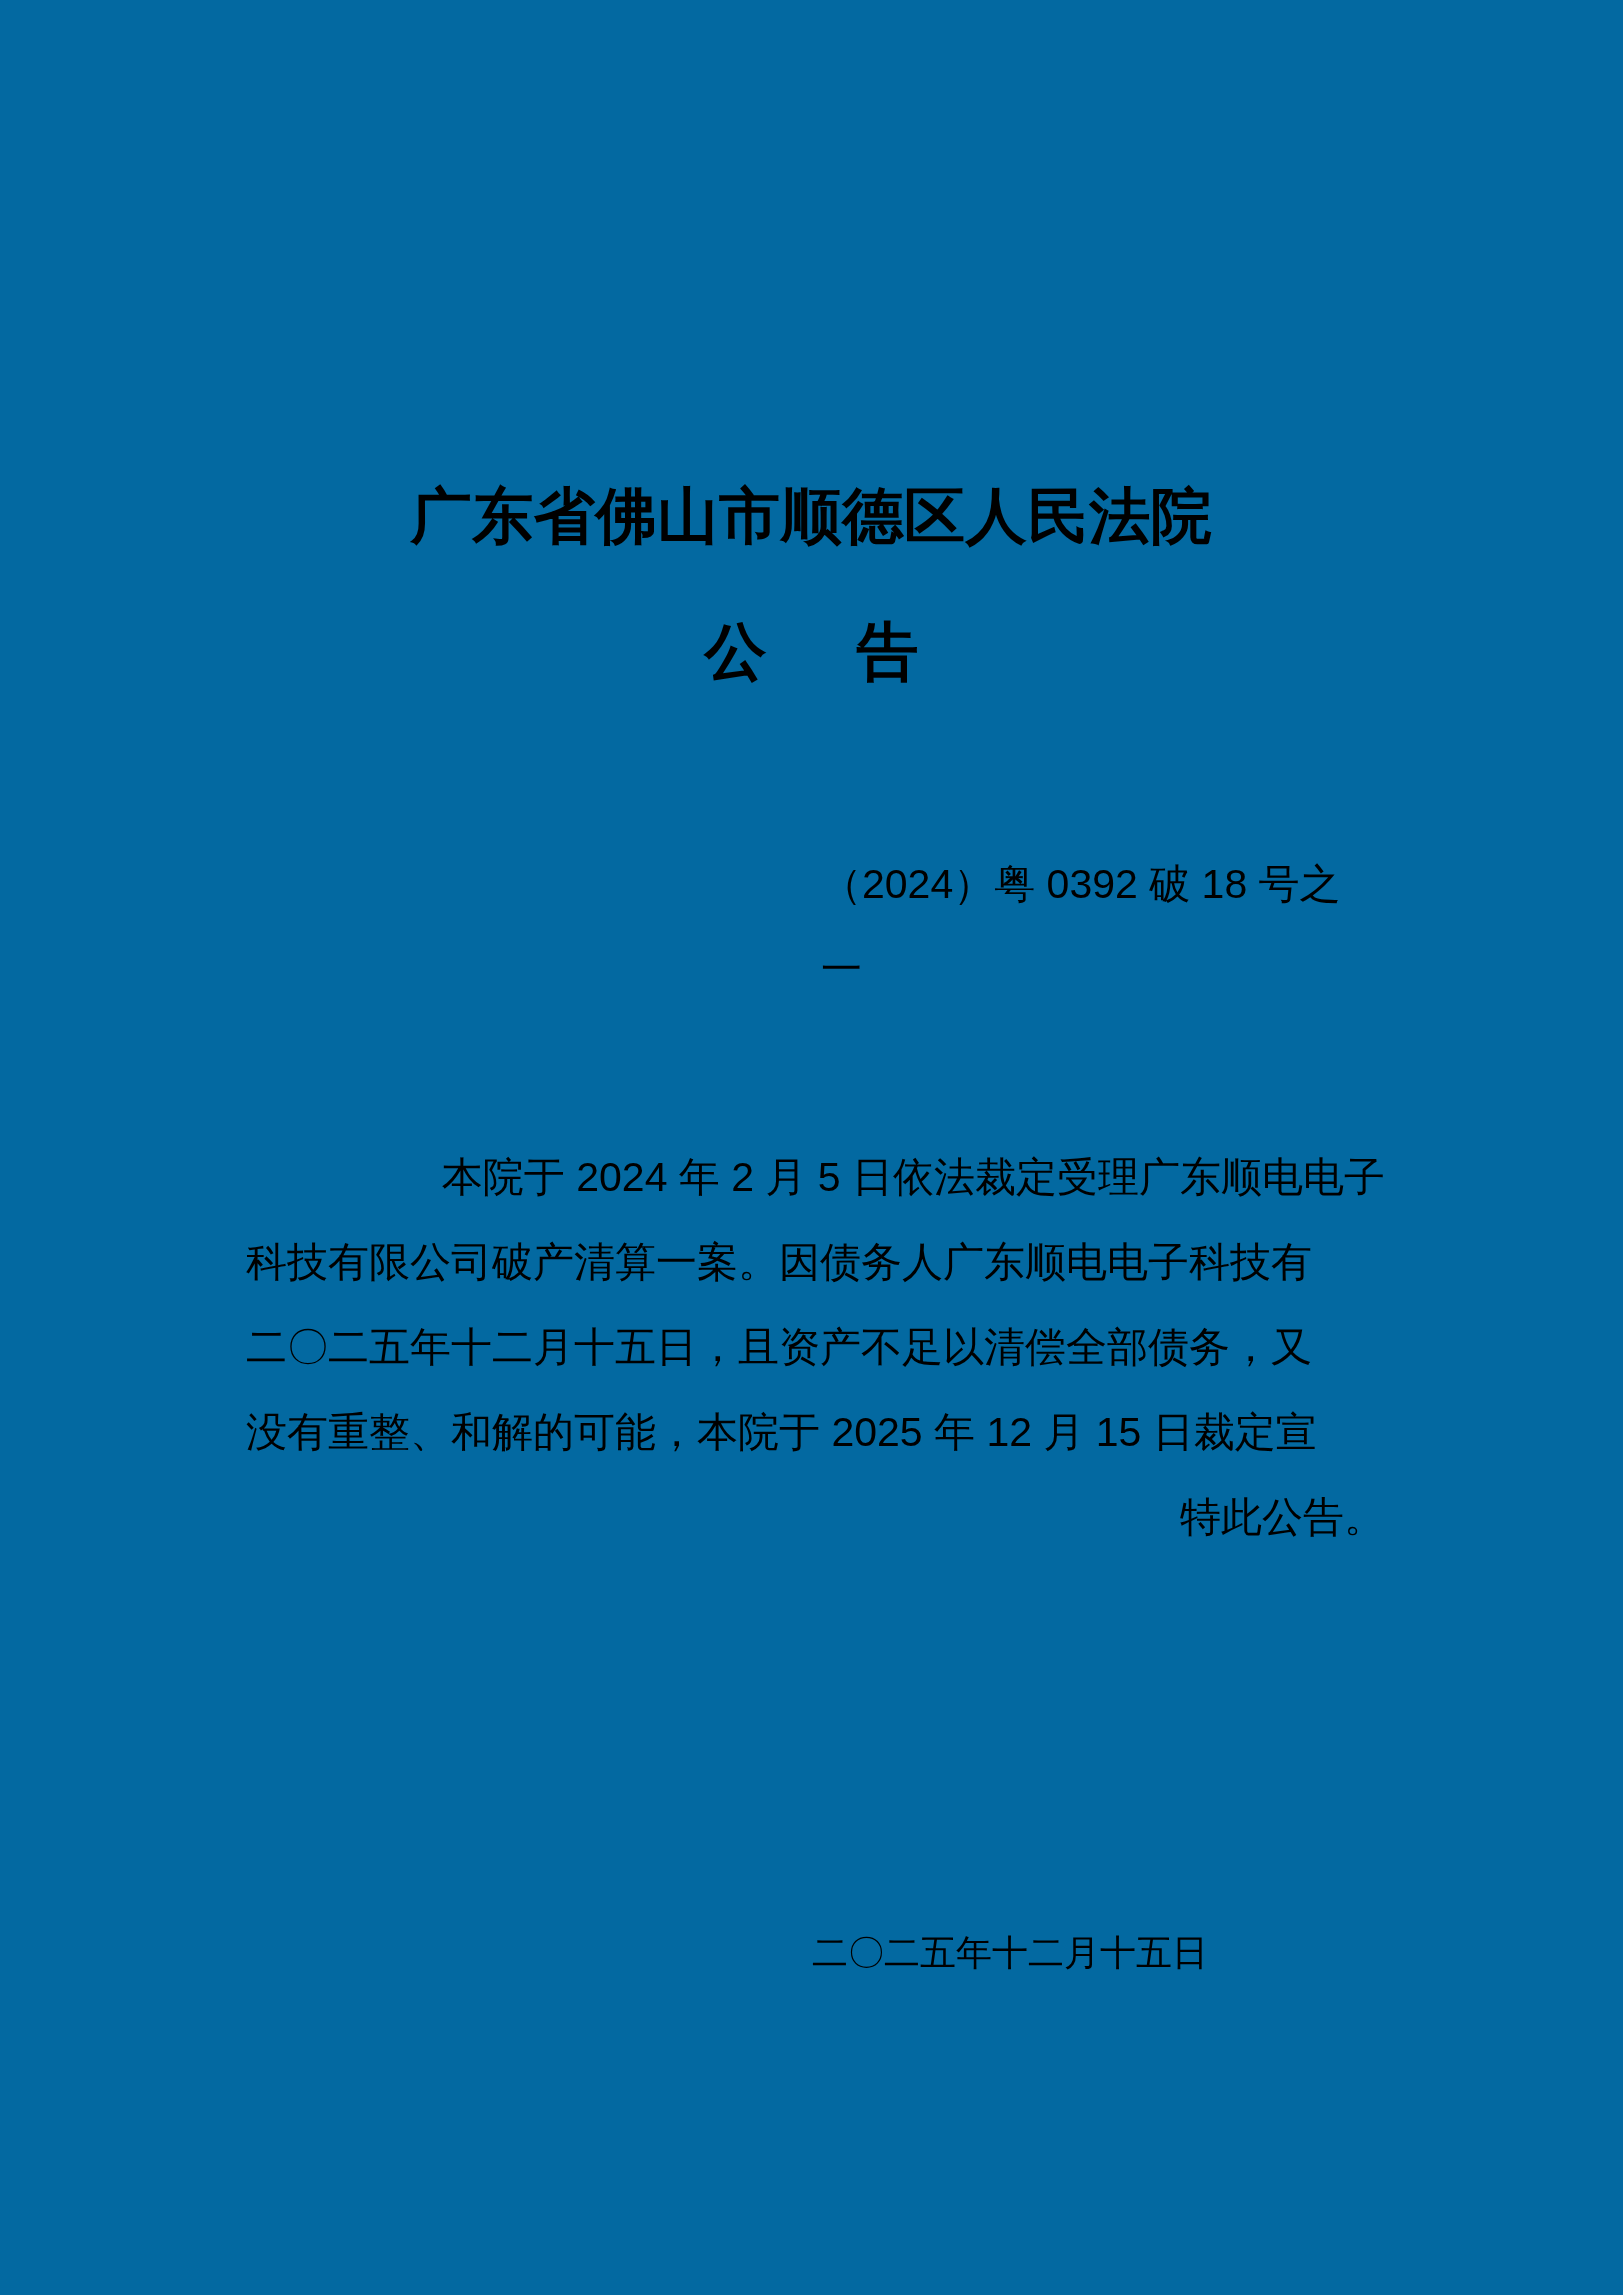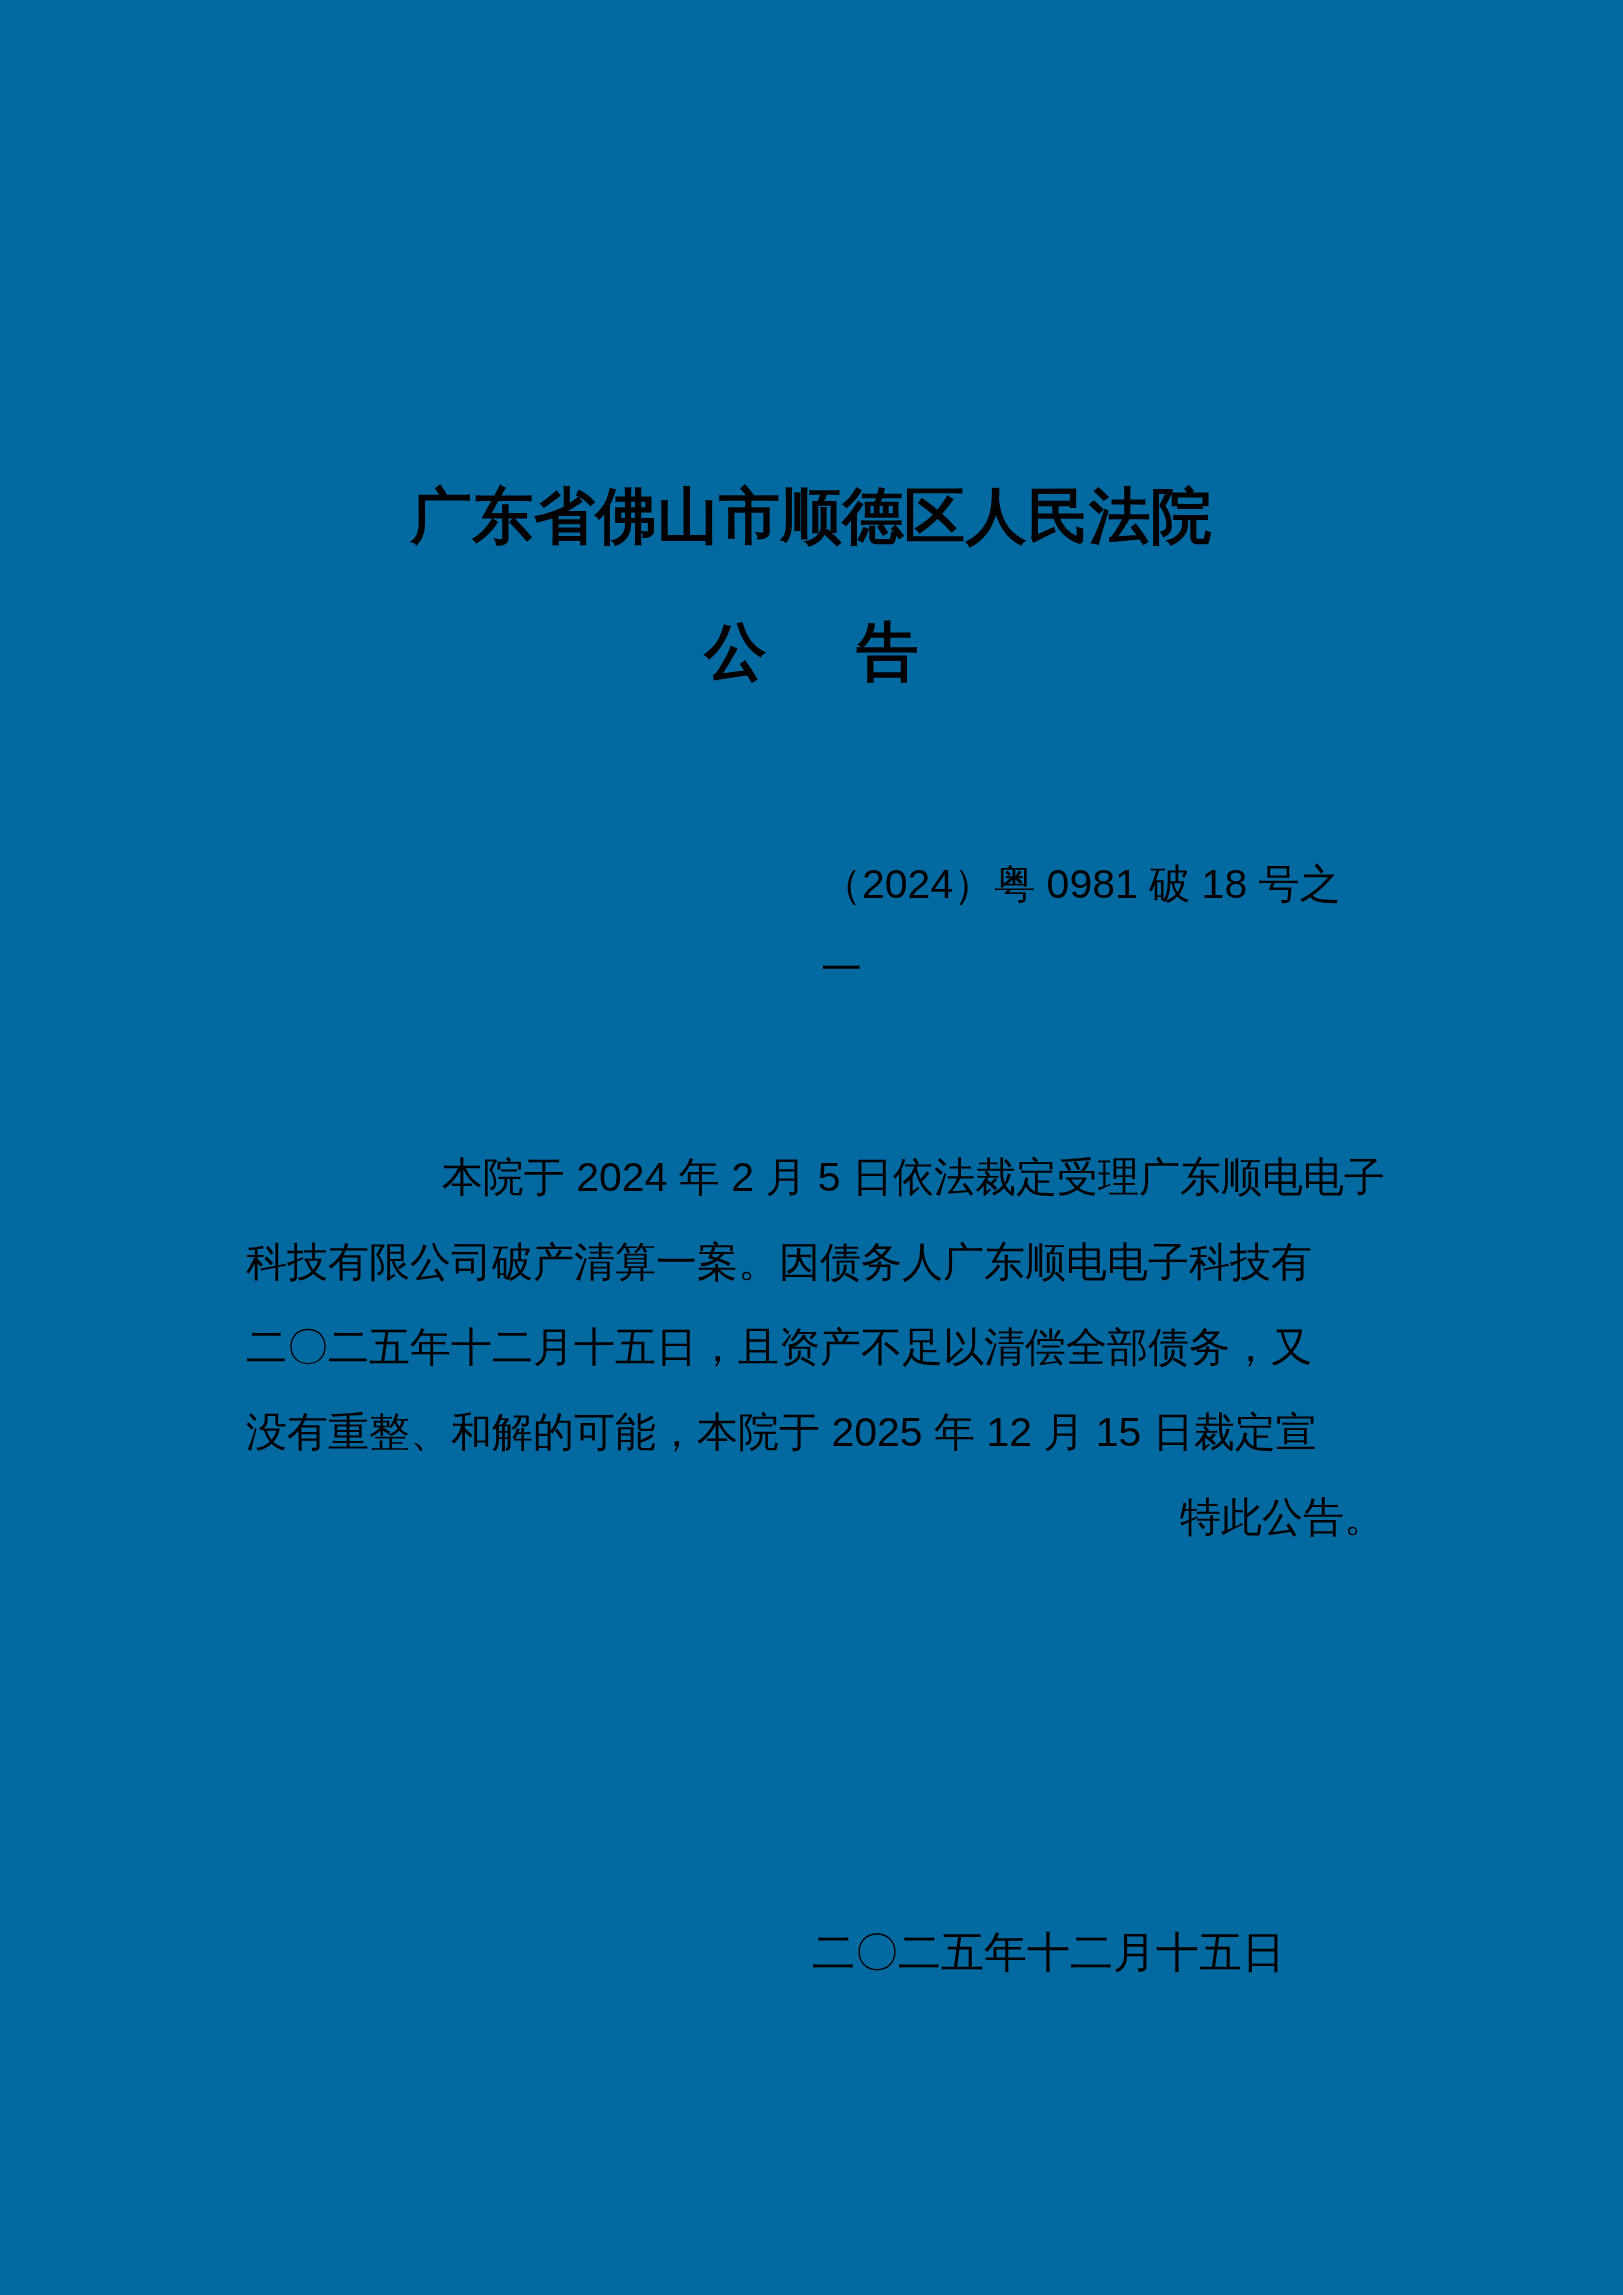--- a/index.html
+++ b/index.html
@@ -64,40 +64,40 @@
     font-size: 41px;
     line-height: 85px;
     font-weight: 400;
   }
   .body-line { white-space: nowrap; }
   .indent { padding-left: 81px; text-align: right; }
   .date-line {
     position: absolute;
     left: 812px;
     top: 1923px;
-    font-size: 43px;
+    font-size: 36px;
     line-height: 59px;
     font-weight: 400;
     white-space: nowrap;
   }
 </style>
 </head>
 <body>
 
 <div class="page">
 
   <div class="court-name">广东省佛山市顺德区人民法院</div>
 
   <div class="doc-title">
     <span>公</span>
     <span>告</span>
   </div>
 
   <div class="case-number">
-    <div class="case-line">（2024）粤 0981 破 18 号之</div>
+    <div class="case-line">（2024）粤 0392 破 18 号之</div>
     <div class="case-line">一</div>
   </div>
 
   <div class="body-text">
     <div class="body-line indent">本院于 2024 年 2 月 5 日依法裁定受理广东顺电电子</div>
     <div class="body-line">科技有限公司破产清算一案。因债务人广东顺电电子科技有</div>
     <div class="body-line">二〇二五年十二月十五日，且资产不足以清偿全部债务，又</div>
     <div class="body-line">没有重整、和解的可能，本院于 2025 年 12 月 15 日裁定宣</div>
     <div class="body-line indent">特此公告。</div>
   </div>

